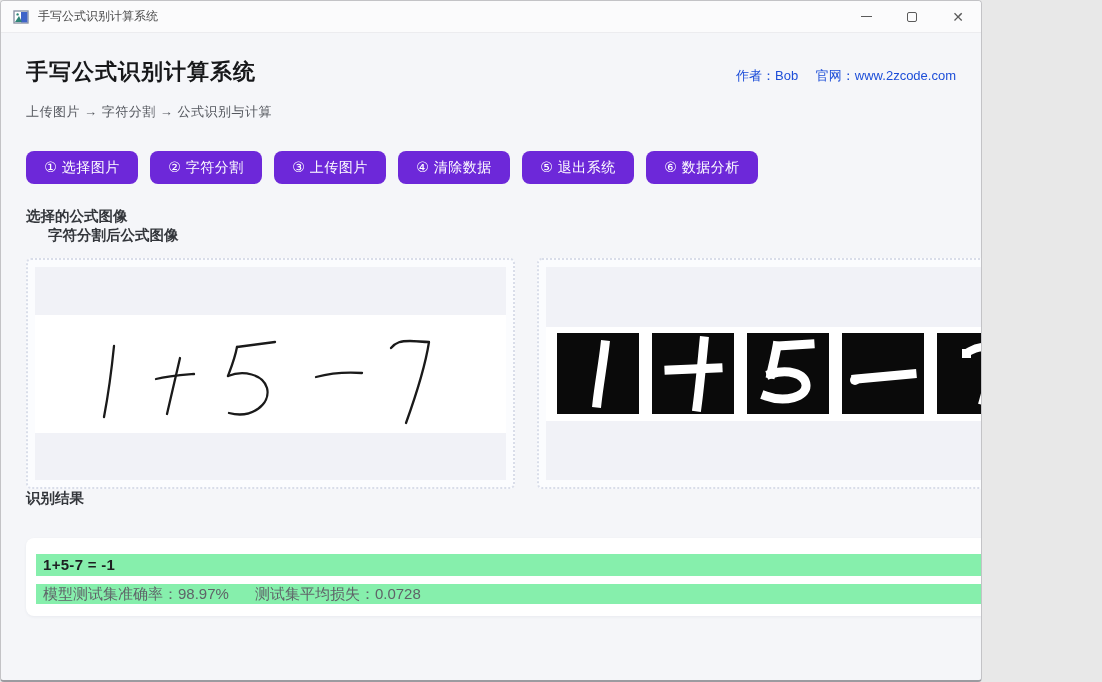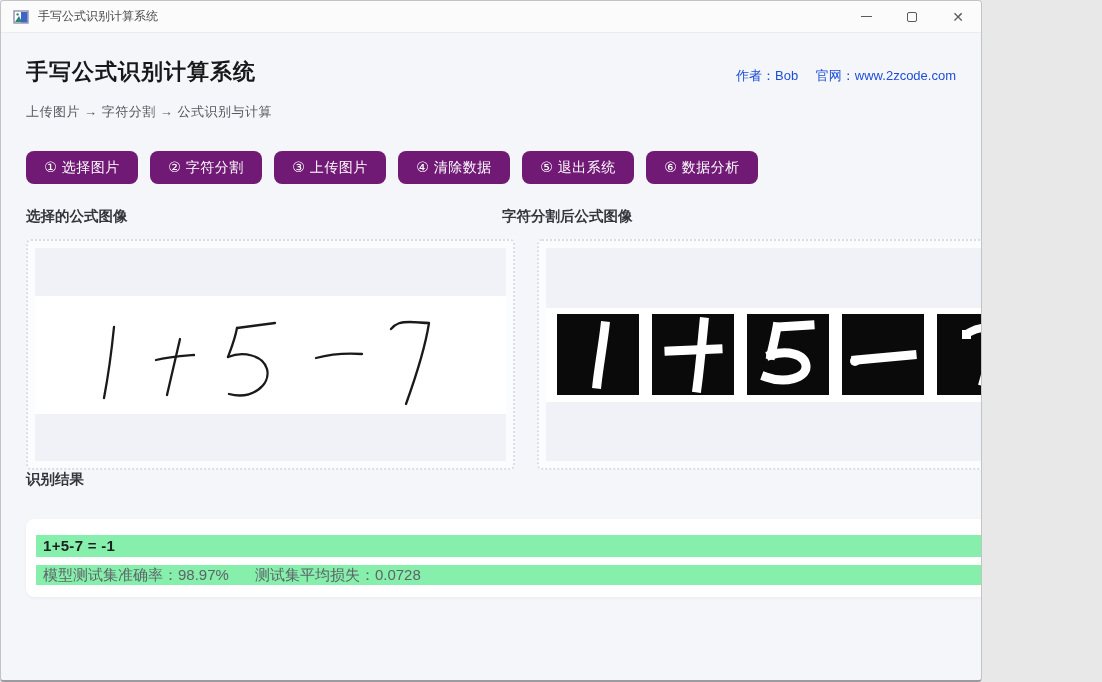--- a/index.html
+++ b/index.html
@@ -43,31 +43,31 @@
     display: flex; align-items: flex-end; justify-content: space-between;
   }
   .h1 { font-size: 22px; font-weight: bold; color: #17181a; letter-spacing: 1px; }
   .author-line { font-size: 13px; color: #1d4ed8; padding-bottom: 2px; }
   .author-line span + span { margin-left: 14px; }
   .steps { margin-top: 16px; font-size: 13px; color: #54575e; letter-spacing: 0.5px; }
   
   .btn-row { margin-top: 30px; display: flex; gap: 12px; }
   .btn {
     width: 112px; height: 33px;
-    background: #701a75;
+    background: #6d28d9;
     color: #ffffff;
     border: none; border-radius: 8px;
     font-size: 14px;
     font-family: "Liberation Sans", "DejaVu Sans", sans-serif;
     cursor: pointer;
     display: flex; align-items: center; justify-content: center;
     letter-spacing: 0.5px;
   }
   
-  .panel-labels { margin-top: 23px; display: flex; }
+  .panel-labels { margin-top: 23px; display: flex; flex-direction: column; }
   .panel-label { width: 515px; font-size: 14.5px; font-weight: bold; color: #33363b; }
   .panel-label + .panel-label { margin-left: 22px; }
   .panel-row { margin-top: 13px; display: flex; }
   .panel {
     width: 515px; height: 231px;
     border: 2px dotted #d9dde9;
     border-radius: 5px;
     background: #fbfcfe;
     padding: 7px;
   }

